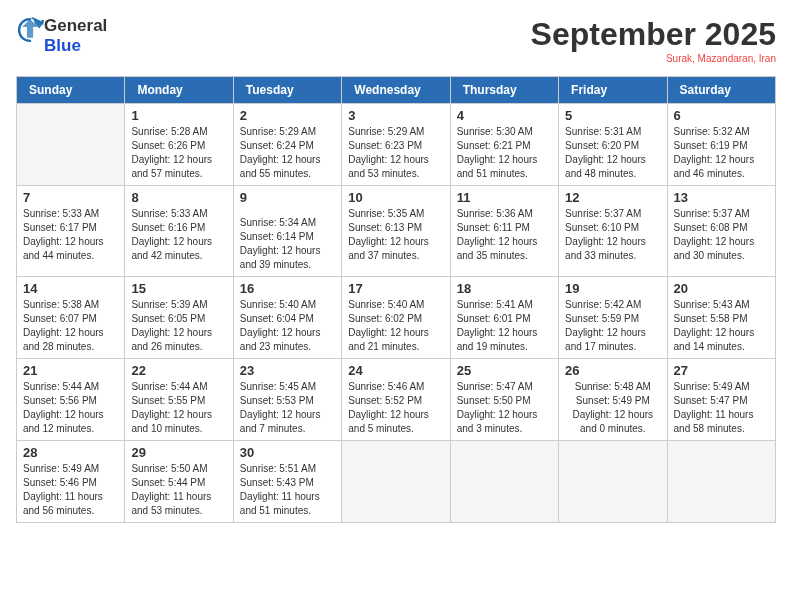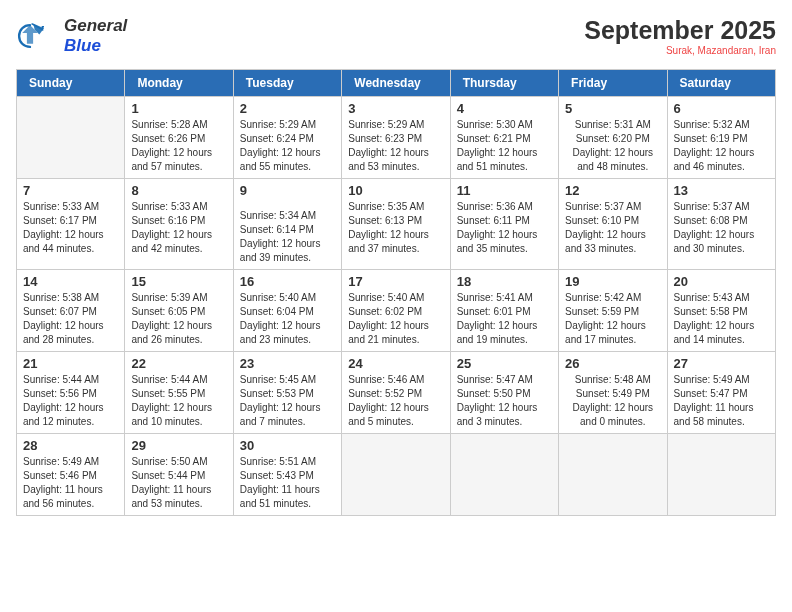--- a/index.html
+++ b/index.html
@@ -11,33 +11,31 @@
       padding: 16px;
     }
     .header {
       display: flex;
       justify-content: space-between;
       align-items: flex-start;
       margin-bottom: 12px;
     }
     .logo {
       display: flex;
-      align-items: center;
-      gap: 20px;
-      font-style: italic;
+      gap: 0;
     }
     .logo-icon {
       width: 28px;
       height: 28px;
     }
     .title-block {
       text-align: right;
     }
     .month-title {
-      font-size: 25px;
+      font-size: 32px;
       font-weight: bold;
       color: #333;
     }
     .subtitle {
       font-size: 10px;
       color: #ef4444;
     }
     .calendar {
       width: 100%;
       border-collapse: collapse;
@@ -136,21 +134,21 @@
         </td>
         <td>
           <span class="day-number">4</span>
           <div class="day-info" style="white-space: pre-line;">Sunrise: 5:30 AM
 Sunset: 6:21 PM
 Daylight: 12 hours
 and 51 minutes.</div>
         </td>
         <td>
           <span class="day-number">5</span>
-          <div class="day-info" style="white-space: pre-line; text-align: center;">Sunrise: 5:31 AM
+          <div class="day-info" style="white-space: pre-line;">Sunrise: 5:31 AM
 Sunset: 6:20 PM
 Daylight: 12 hours
 and 48 minutes.</div>
         </td>
         <td>
           <span class="day-number">6</span>
           <div class="day-info" style="white-space: pre-line;">Sunrise: 5:32 AM
 Sunset: 6:19 PM
 Daylight: 12 hours
 and 46 minutes.</div>

